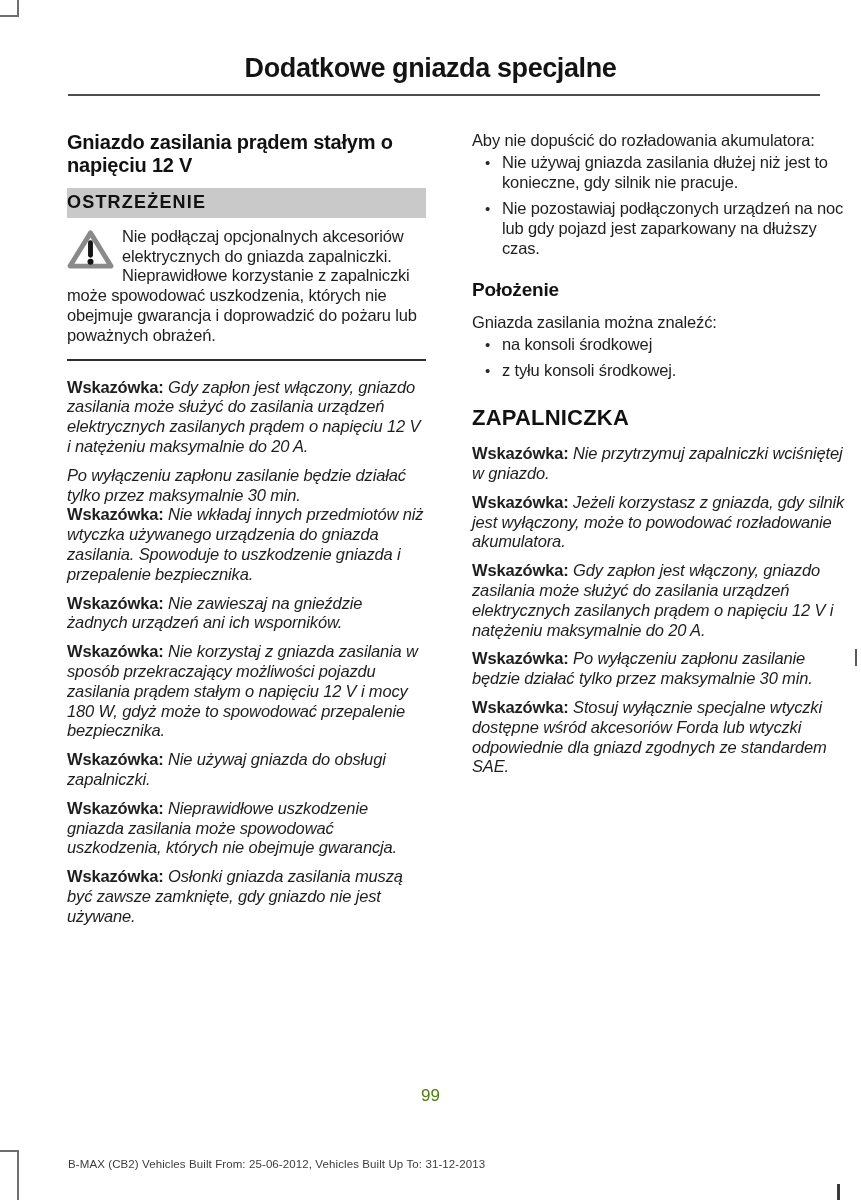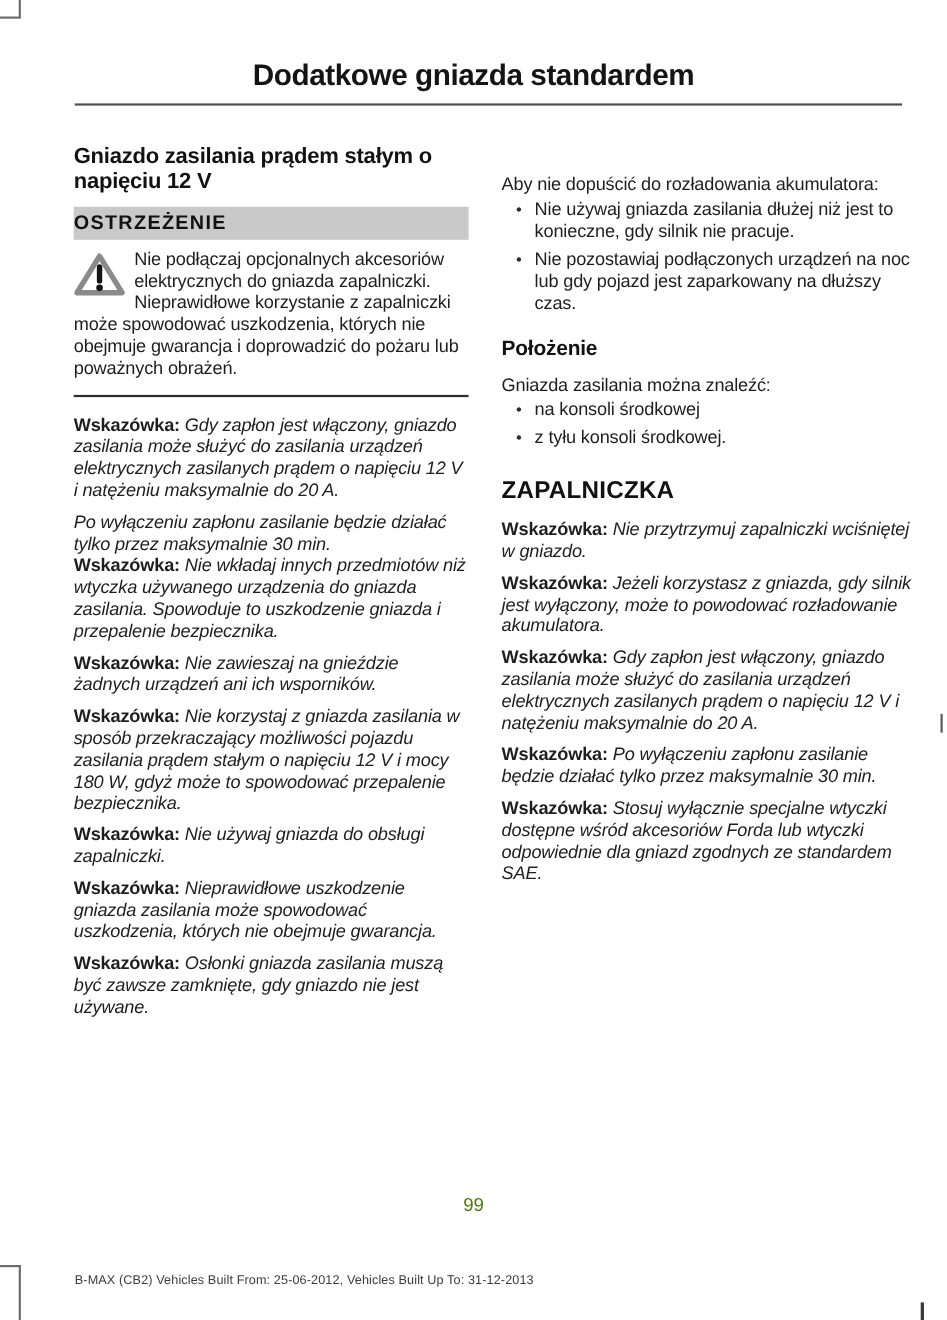--- a/index.html
+++ b/index.html
@@ -18,21 +18,21 @@
   .title-rule{
     position:absolute;top:94px;left:68px;width:752px;height:2px;
     background:#4e4e4e;
   }
   
   .col{
     position:absolute;top:131px;
     font-size:16.5px;line-height:19.8px;letter-spacing:-0.15px;
   }
   .col-left{left:67px;width:359px;}
-  .col-right{left:456px;width:374px;margin-top:28px;}
+  .col-right{left:472px;width:374px;}
   .sec-heading{
     font-size:20px;line-height:23px;font-weight:bold;color:#121212;
     margin:0 0 11px 0;letter-spacing:-0.2px;
   }
   .big-heading{
     font-size:22px;line-height:25px;font-weight:bold;color:#121212;
     margin:24px 0 14px 0;letter-spacing:0.2px;
   }
   .sub-heading{
     font-size:19px;line-height:22px;font-weight:bold;color:#121212;
@@ -90,21 +90,21 @@
 
 <div class="page">
 
   <div class="mark mark-tl-v"></div>
   <div class="mark mark-tl-h"></div>
   <div class="mark mark-bl-v"></div>
   <div class="mark mark-bl-h"></div>
   <div class="mark mark-br-v"></div>
   <div class="mark mark-r-v"></div>
 
-  <div class="page-title">Dodatkowe gniazda standardem</div>
+  <div class="page-title">Dodatkowe gniazda specjalne</div>
   <div class="title-rule"></div>
 
   <div class="col col-left">
 
     <h2 class="sec-heading">Gniazdo zasilania prądem stałym o napięciu 12 V</h2>
 
     <div class="warn-bar">OSTRZEŻENIE</div>
 
     <div class="warn-body">
       <svg class="warn-icon" viewBox="0 0 48 42" aria-hidden="true">

